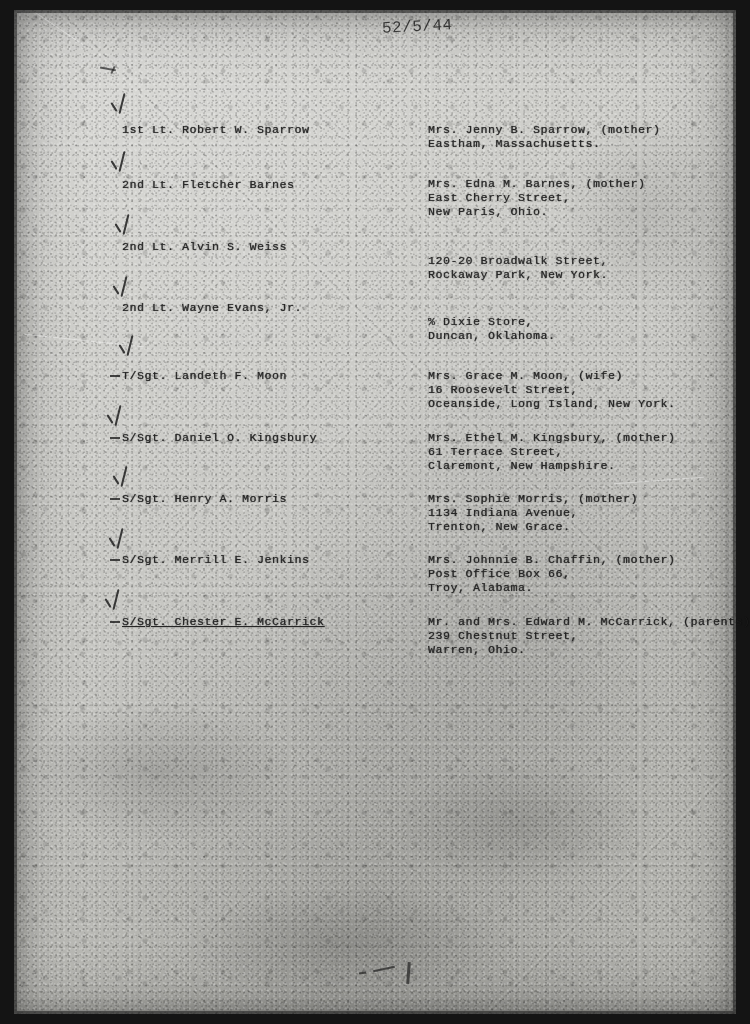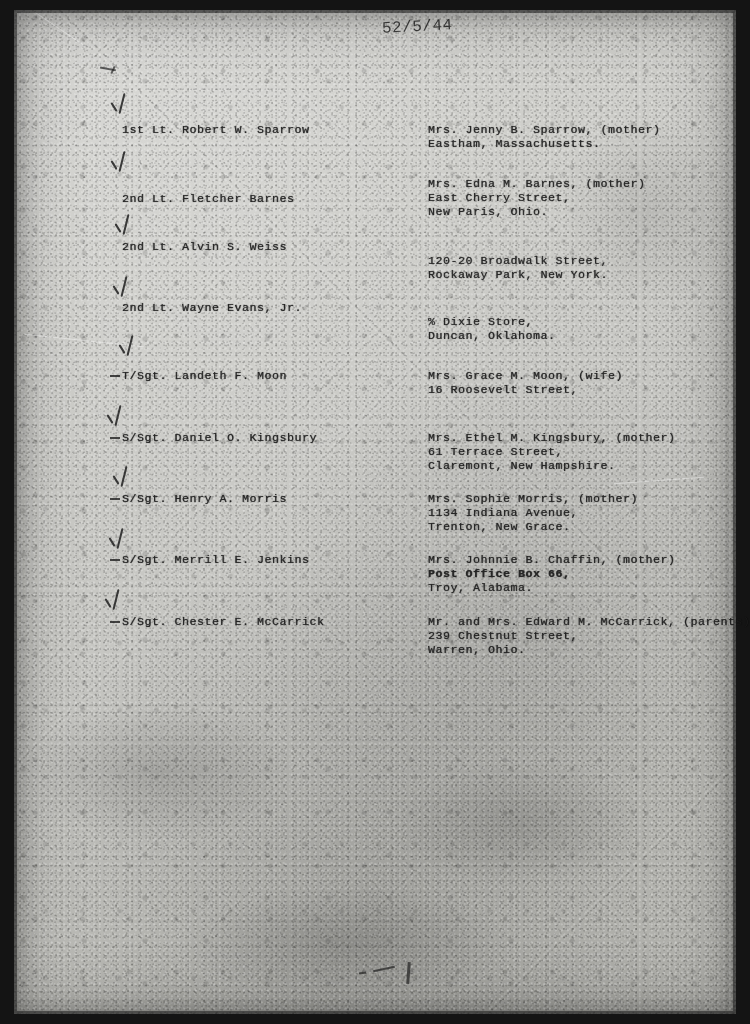--- a/index.html
+++ b/index.html
@@ -210,21 +210,21 @@
     <div class="scratch" style="left:600px;top:470px;width:90px;height:1px;transform:rotate(-4deg);"></div>
 
     <div class="typed entry-name" style="top:112px;">1st Lt. Robert W. Sparrow</div>
     <div class="typed entry-addr" style="top:112px;font-family:Liberation Mono, monospace;">Mrs. Jenny B. Sparrow, (mother)</div>
     <div class="typed entry-addr" style="top:126px;">Eastham, Massachusetts.</div>
     <div class="check" style="left:96px;top:82px;">
         <span class="s1"></span>
         <span class="s2"></span>
       </div>
 
-    <div class="typed entry-name" style="top:181px;">2nd Lt. Fletcher Barnes</div>
+    <div class="typed entry-name" style="top:167px;">2nd Lt. Fletcher Barnes</div>
     <div class="typed entry-addr" style="top:166px;">Mrs. Edna M. Barnes, (mother)</div>
     <div class="typed entry-addr" style="top:180px;">East Cherry Street,</div>
     <div class="typed entry-addr" style="top:194px;">New Paris, Ohio.</div>
     <div class="check" style="left:96px;top:140px;">
         <span class="s1"></span>
         <span class="s2"></span>
       </div>
 
     <div class="typed entry-name" style="top:229px;">2nd Lt. Alvin S. Weiss</div>
     <div class="typed entry-addr" style="top:243px;">120-20 Broadwalk Street,</div>
@@ -239,20 +239,21 @@
     <div class="typed entry-addr" style="top:318px;">Duncan, Oklahoma.</div>
     <div class="check" style="left:98px;top:265px;">
         <span class="s1"></span>
         <span class="s2"></span>
       </div>
 
     <div class="dash" style="left:96px;top:365px;"></div>
     <div class="typed entry-name" style="top:358px;">T/Sgt. Landeth F. Moon</div>
     <div class="typed entry-addr" style="top:358px;">Mrs. Grace M. Moon, (wife)</div>
     <div class="typed entry-addr" style="top:372px;">16 Roosevelt Street,</div>
+    <div class="typed entry-addr" style="top:386px;">Oceanside, Long Island, New York.</div>
     <div class="check" style="left:104px;top:324px;">
         <span class="s1"></span>
         <span class="s2"></span>
       </div>
 
     <div class="dash" style="left:96px;top:427px;"></div>
     <div class="typed entry-name" style="top:420px;">S/Sgt. Daniel O. Kingsbury</div>
     <div class="typed entry-addr" style="top:420px;">Mrs. Ethel M. Kingsbury, (mother)</div>
     <div class="typed entry-addr" style="top:434px;">61 Terrace Street,</div>
     <div class="typed entry-addr" style="top:448px;">Claremont, New Hampshire.</div>
@@ -267,29 +268,29 @@
     <div class="typed entry-addr" style="top:495px;">1134 Indiana Avenue,</div>
     <div class="typed entry-addr" style="top:509px;">Trenton, New Grace.</div>
     <div class="check" style="left:98px;top:455px;">
         <span class="s1"></span>
         <span class="s2"></span>
       </div>
 
     <div class="dash" style="left:96px;top:549px;"></div>
     <div class="typed entry-name" style="top:542px;">S/Sgt. Merrill E. Jenkins</div>
     <div class="typed entry-addr" style="top:542px;">Mrs. Johnnie B. Chaffin, (mother)</div>
-    <div class="typed entry-addr" style="top:556px;font-weight:bold;">Post Office Box 66,</div>
+    <div class="typed entry-addr" style="top:556px;">Post Office Box 66,</div>
     <div class="typed entry-addr" style="top:570px;">Troy, Alabama.</div>
     <div class="check" style="left:94px;top:517px;">
         <span class="s1"></span>
         <span class="s2"></span>
       </div>
 
     <div class="dash" style="left:96px;top:611px;"></div>
-    <div class="typed entry-name" style="top:604px;">S/Sgt. Chester E. McCarrick</div>
+    <div class="typed entry-name" style="top:604px;text-decoration:underline;">S/Sgt. Chester E. McCarrick</div>
     <div class="typed entry-addr" style="top:604px;">Mr. and Mrs. Edward M. McCarrick, (parents)</div>
     <div class="typed entry-addr" style="top:618px;">239 Chestnut Street,</div>
     <div class="typed entry-addr" style="top:632px;">Warren, Ohio.</div>
     <div class="check" style="left:90px;top:578px;">
         <span class="s1"></span>
         <span class="s2"></span>
       </div>
 
     <div class="mark-bottom">
       <i style="left:0;top:10px;width:7px;height:2px;transform:rotate(-8deg);"></i>

